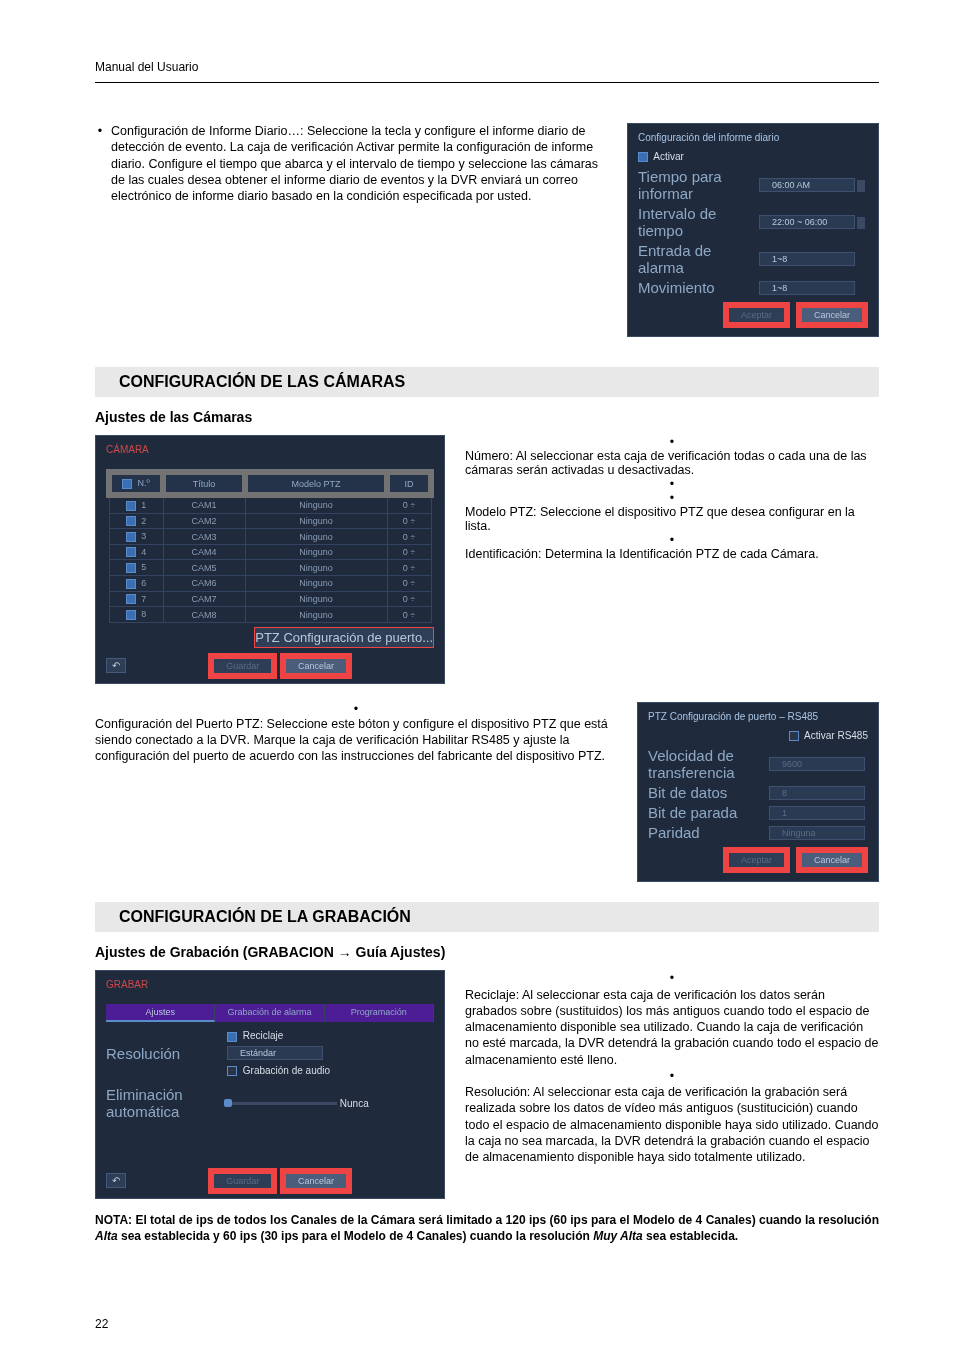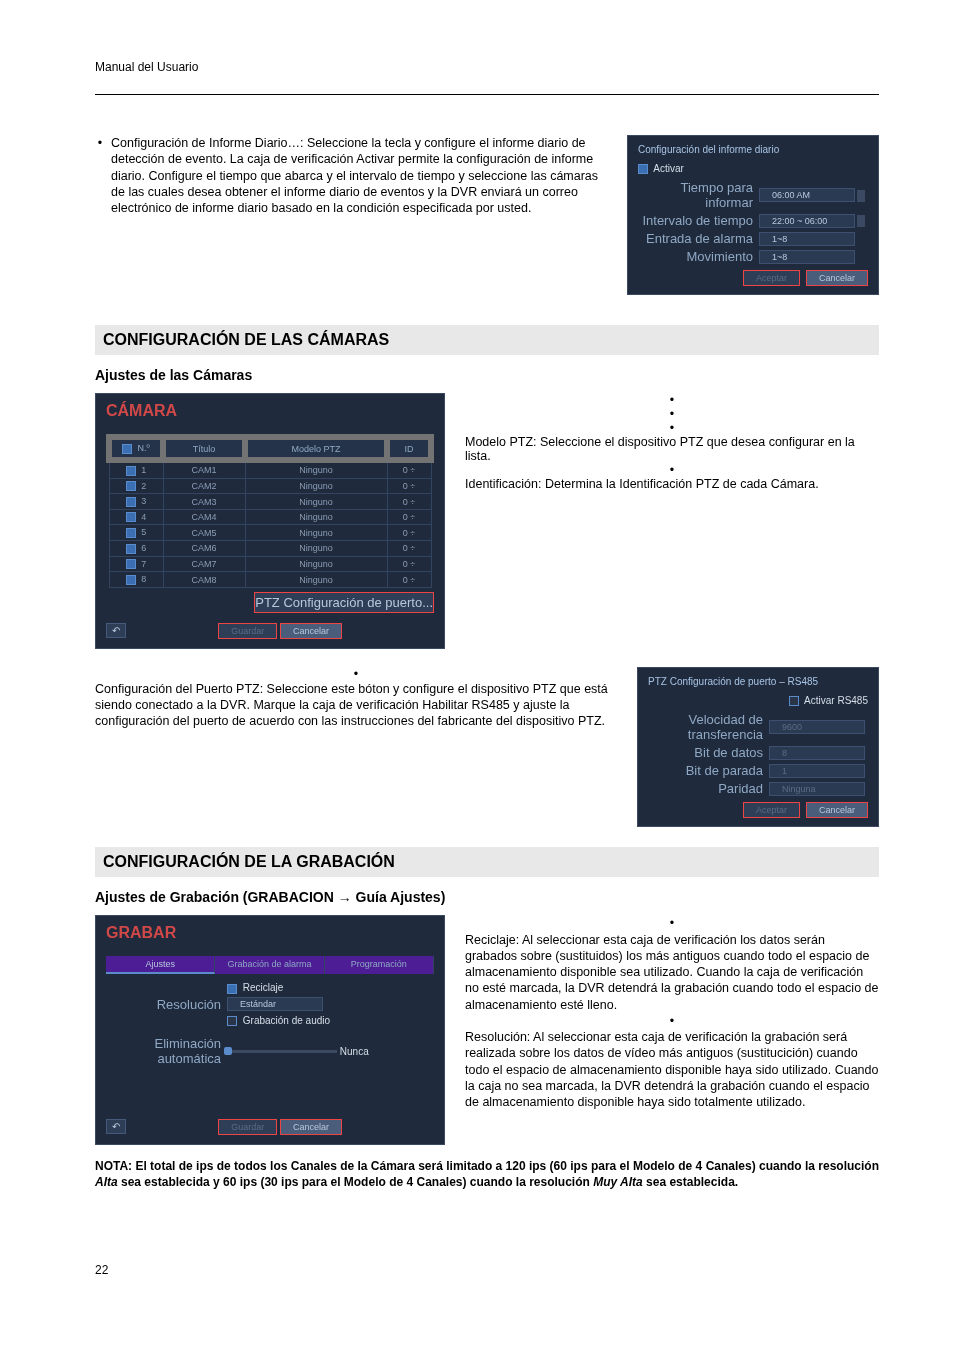--- a/index.html
+++ b/index.html
@@ -9,21 +9,21 @@
     color: #000;
     background: #fff;
     width: 954px;
   }
   .page {
     padding: 60px 75px 40px 95px;
   }
   .header-line {
     font-size: 12px;
     border-bottom: 1px solid #000;
-    padding-bottom: 20px;
+    padding-bottom: 8px;
     margin-bottom: 40px;
   }
   .top-row {
     display: flex;
     gap: 20px;
     margin-bottom: 30px;
   }
   .bullet-block {
     flex: 1;
     line-height: 1.3;
@@ -34,21 +34,21 @@
     margin-bottom: 6px;
   }
   .dot {
     flex: 0 0 10px;
     text-align: center;
   }
   .section-heading {
     background: #e8e8e8;
     font-size: 16px;
     font-weight: bold;
-    padding: 6px 8px;
+    padding: 6px 24px;
     margin: 20px 0 12px 0;
   }
   .sub-heading {
     font-size: 14px;
     font-weight: bold;
     margin: 12px 0 10px 0;
   }
   .two-col {
     display: flex;
     gap: 20px;
@@ -62,23 +62,23 @@
   }
   .panel {
     background: #1f2a3c;
     color: #d6dee8;
     font-size: 10px;
     border: 1px solid #3b4a62;
     padding: 8px 10px 10px 10px;
   }
   .panel-title-red {
     color: #d14848;
-    font-weight: bold;
+    font-weight: normal;
     margin-bottom: 14px;
-    font-size: 16px;
+    font-size: 10px;
   }
   .panel-title-blue {
     color: #a8c4e4;
     font-size: 10px;
     margin-bottom: 8px;
   }
   .panel table.cam {
     width: 100%;
     border-collapse: collapse;
     font-size: 9px;
@@ -104,21 +104,21 @@
     border: 1px solid #5a8ccc;
     vertical-align: middle;
     margin-right: 3px;
   }
   .chk.empty { background: #2a3548; }
   .sel {
     color: #6a7c94;
   }
   .btn {
     background: #2d3e56;
-    border: 1px solid #ef4444;
+    border: 6px solid #ef4444;
     color: #b8c8dc;
     font-size: 9px;
     padding: 2px 12px;
   }
   .btn.disabled { color: #5a6c84; }
   .btn.light { background: #4a5d7a; }
   .back-icon {
     display: inline-block;
     background: #2d3e56;
     border: 1px solid #45597a;
@@ -127,23 +127,23 @@
     padding: 1px 5px;
   }
   .kv-row {
     display: flex;
     align-items: center;
     margin-bottom: 3px;
     gap: 6px;
   }
   .kv-row .k {
     flex: 0 0 115px;
-    text-align: right;
+    text-align: left;
     color: #8fa8c4;
-    font-size: 13px;
+    font-size: 15px;
   }
   .kv-row .v {
     flex: 1;
   }
   .field {
     background: #2a3a52;
     border: 1px solid #3d5070;
     color: #b8c8dc;
     font-size: 9px;
     padding: 1px 12px;
@@ -344,20 +344,21 @@
           <div style="flex:1;text-align:center;">
             <span class="btn disabled">Guardar</span>
             <span class="btn light">Cancelar</span>
           </div>
         </div>
       </div>
     </div>
     <div class="right">
       <div class="b-row">
           <div class="dot">•</div>
+          <div>Número: Al seleccionar esta caja de verificación todas o cada una de las cámaras serán activadas u desactivadas.</div>
         </div>
       <div class="b-row">
           <div class="dot">•</div>
         </div>
       <div class="b-row">
           <div class="dot">•</div>
           <div>Modelo PTZ: Seleccione el dispositivo PTZ que desea configurar en la lista.</div>
         </div>
       <div class="b-row">
           <div class="dot">•</div>

